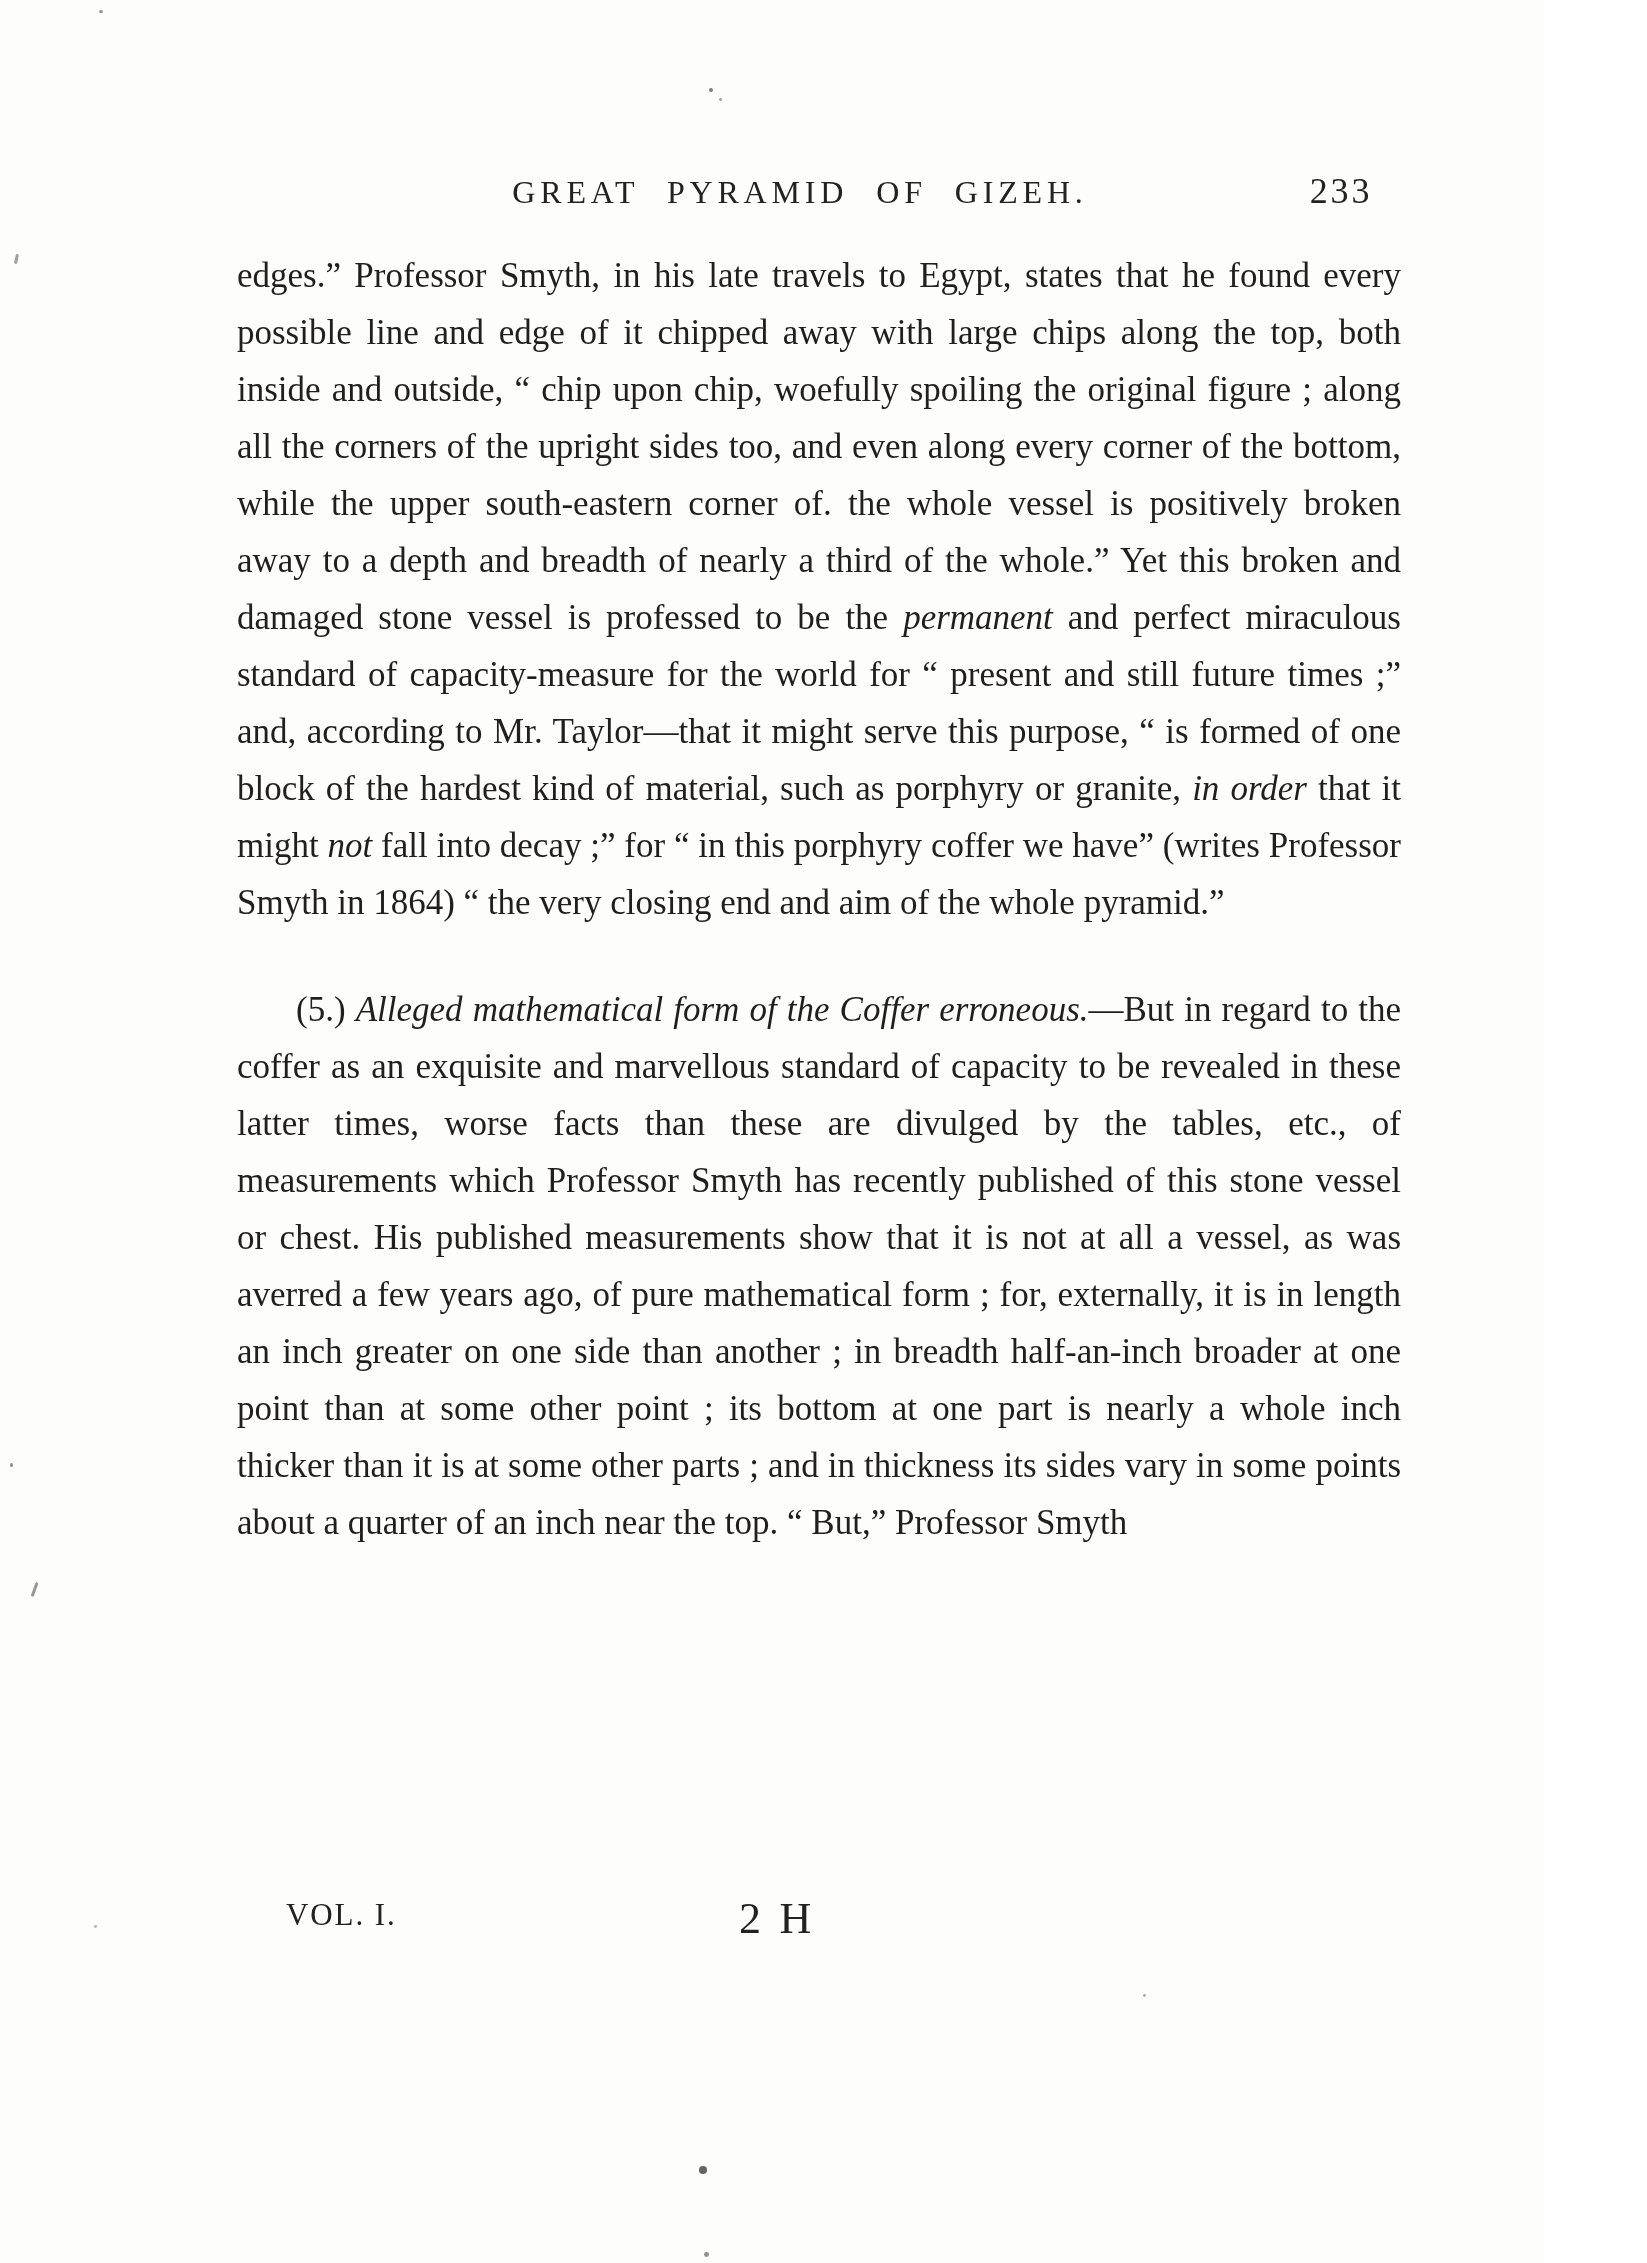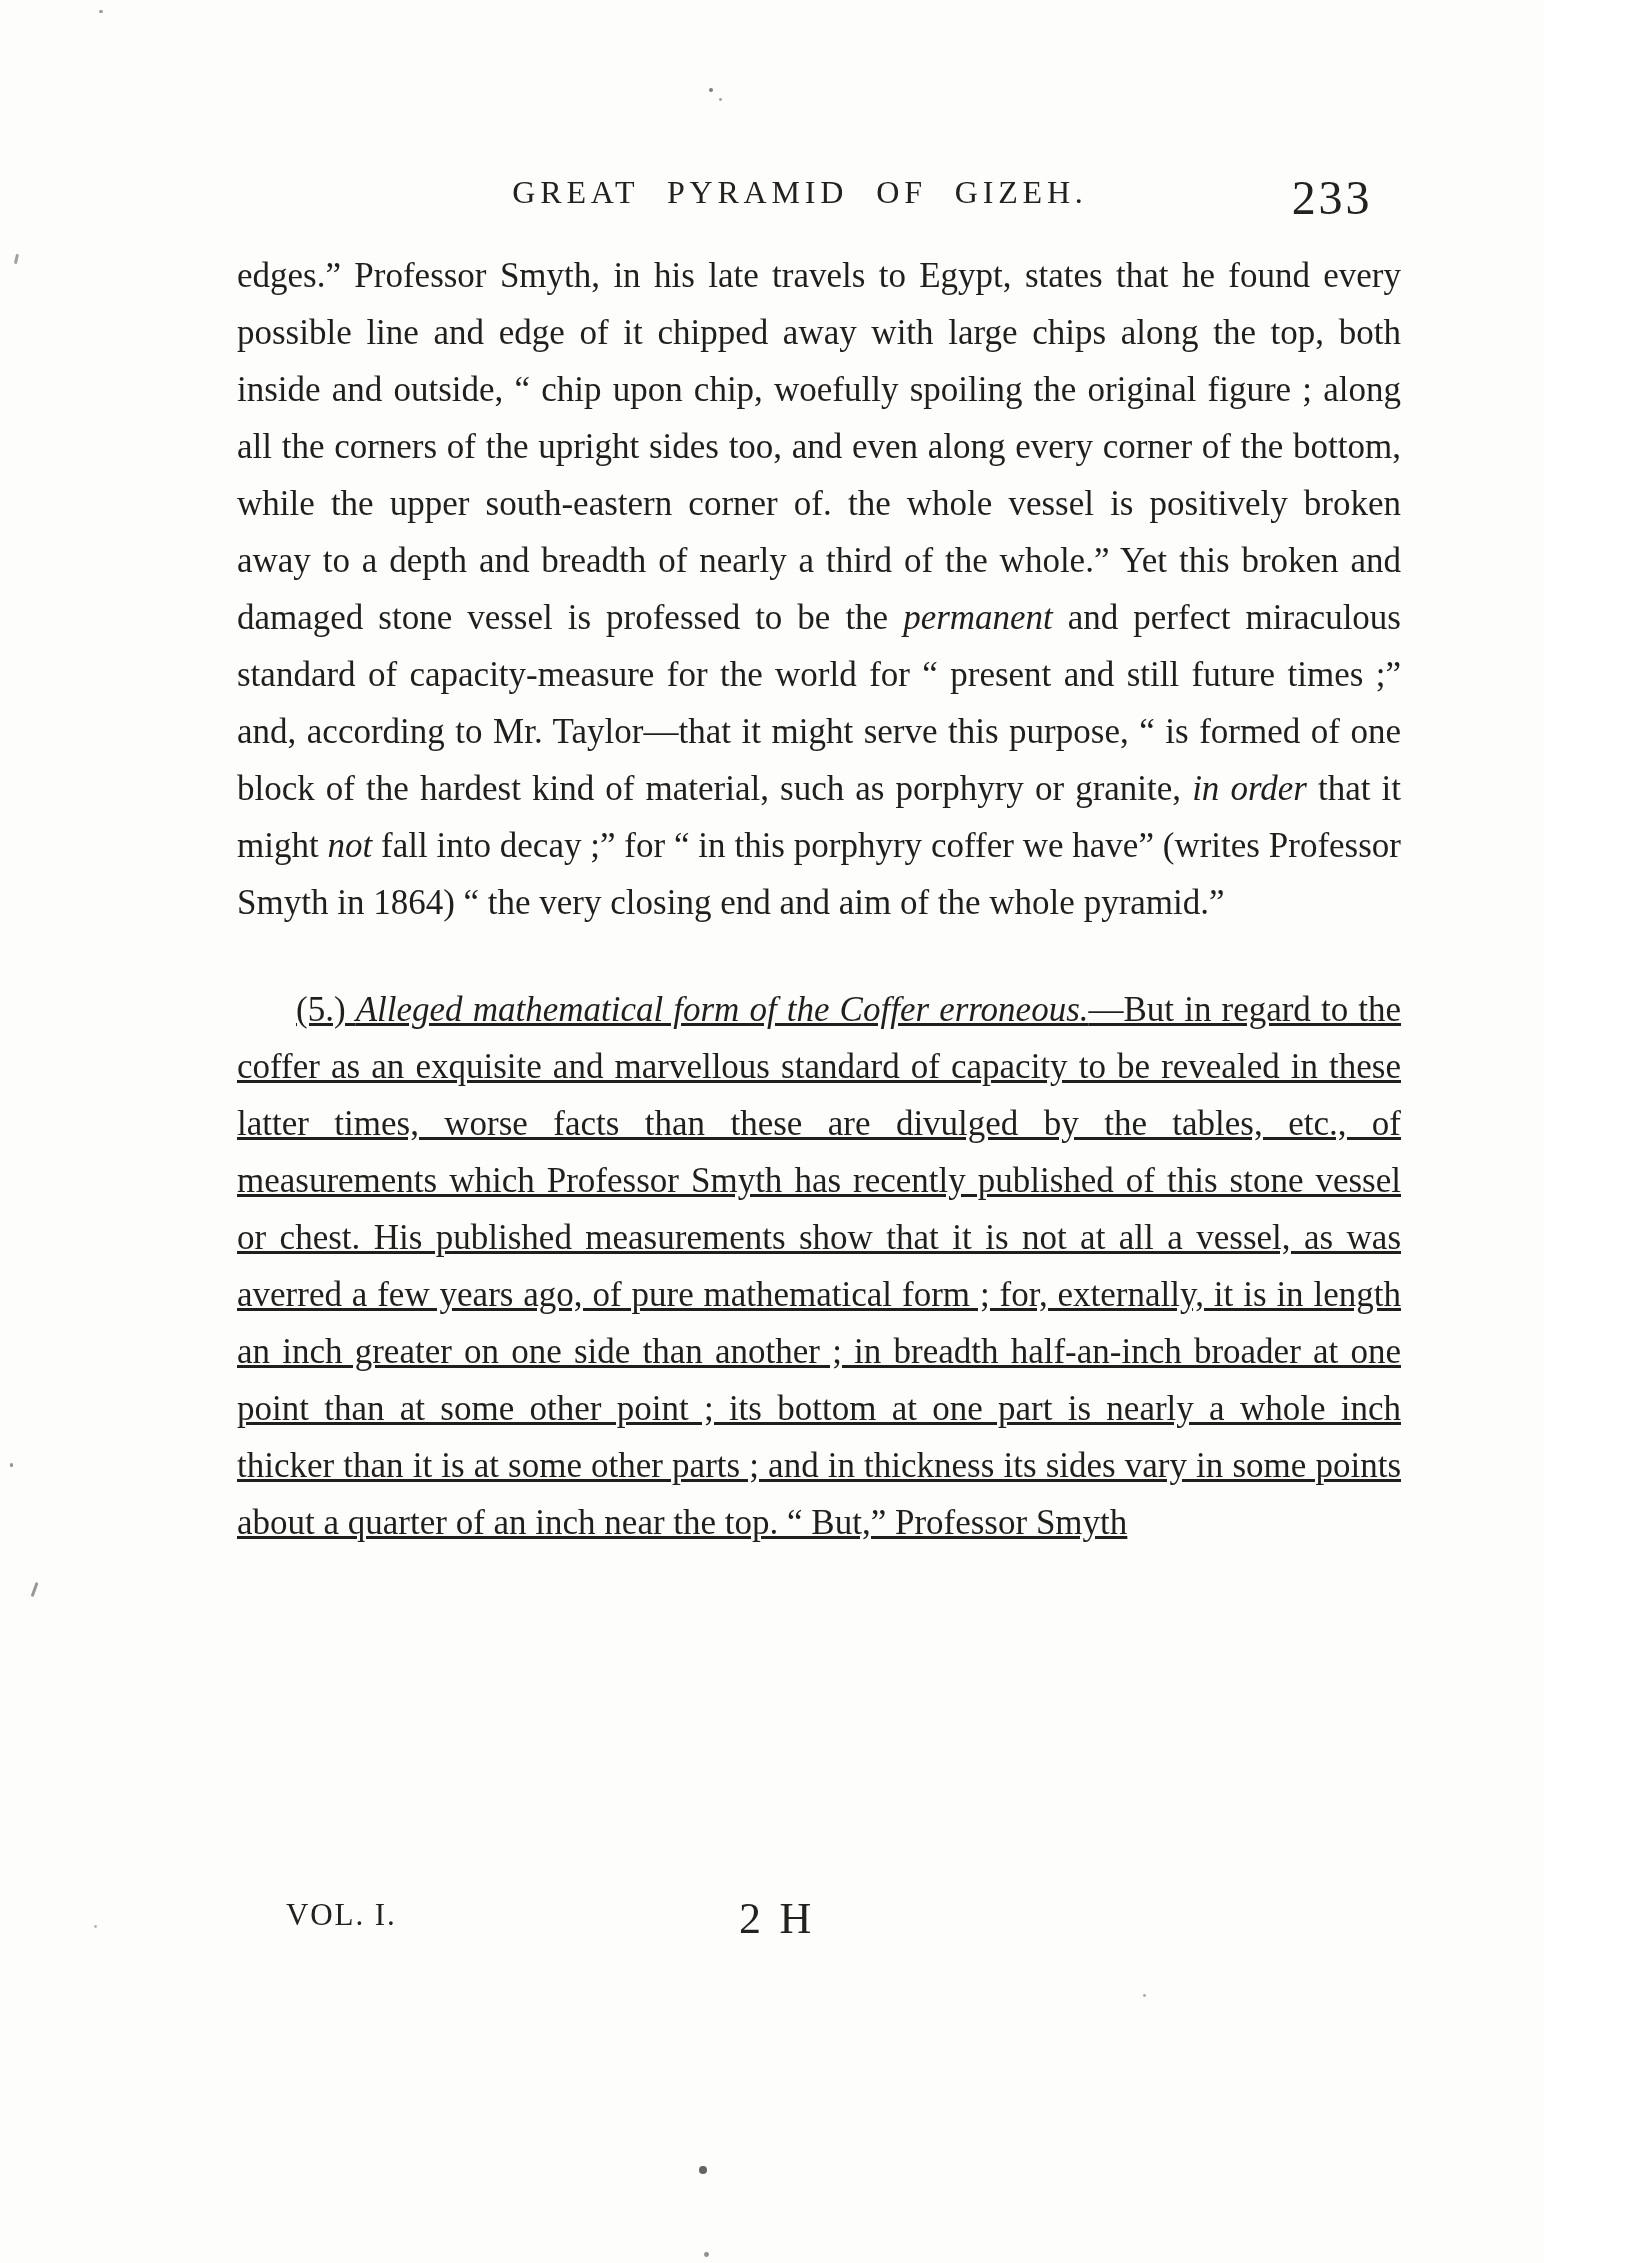--- a/index.html
+++ b/index.html
@@ -24,21 +24,21 @@
     text-align: center;
     font-size: 32px;
     letter-spacing: 4.8px;
     word-spacing: 15.3px;
     color: #23221f;
   }
   .page-num {
     position: absolute;
     right: 9.6px;
     top: -3.8px;
-    font-size: 48px;
+    font-size: 36px;
     letter-spacing: 2.9px;
     word-spacing: normal;
     font-family: Liberation Serif, serif;
   }
   .body-text {
     position: absolute;
     top: 247px;
     left: 218px;
     width: 1164px;
     font-size: 35px;
@@ -46,21 +46,20 @@
     text-align: justify;
     color: #201f1c;
     margin-left: 19px;
   }
   .para {
     margin: 0;
     text-indent: 0;
   }
   .para + .para {
     margin-top: 50px;
-    text-decoration: underline;
   }
   .para.indent {
     text-indent: 59px;
   }
   .para i {
     font-style: italic;
   }
   .page-footer {
     position: absolute;
     top: 1897px;

